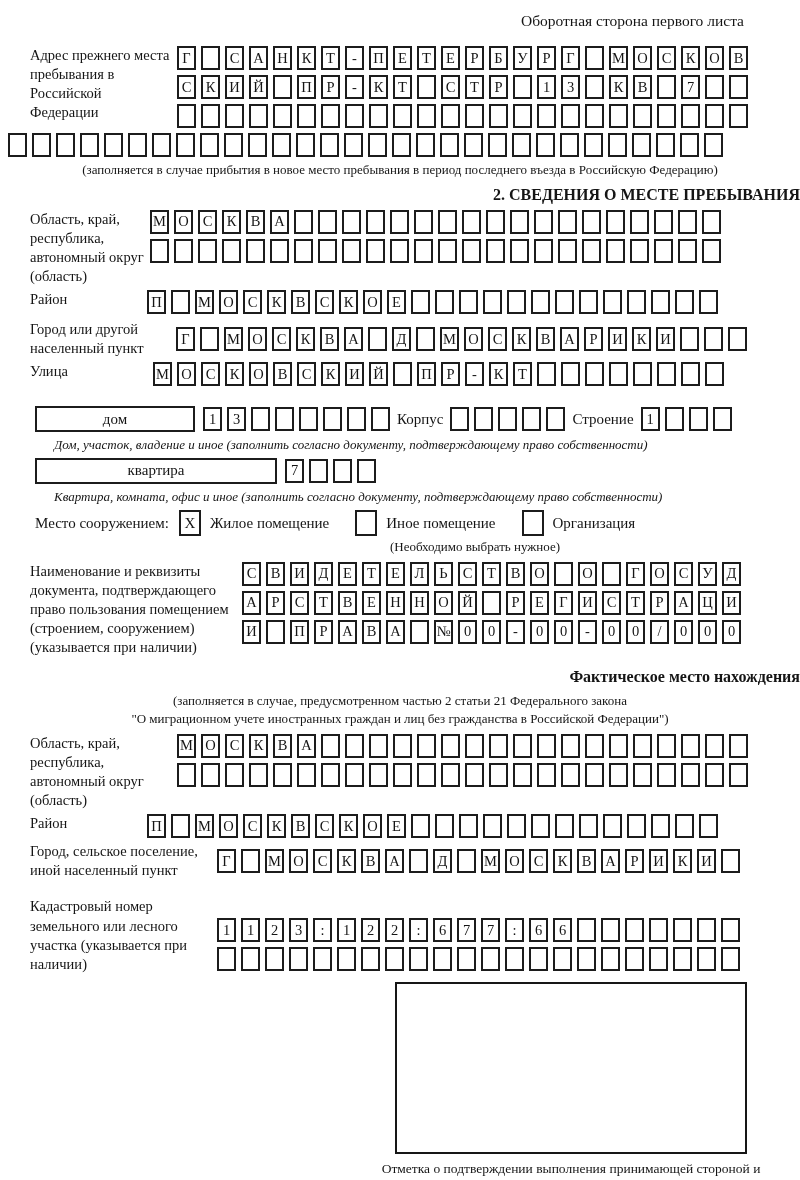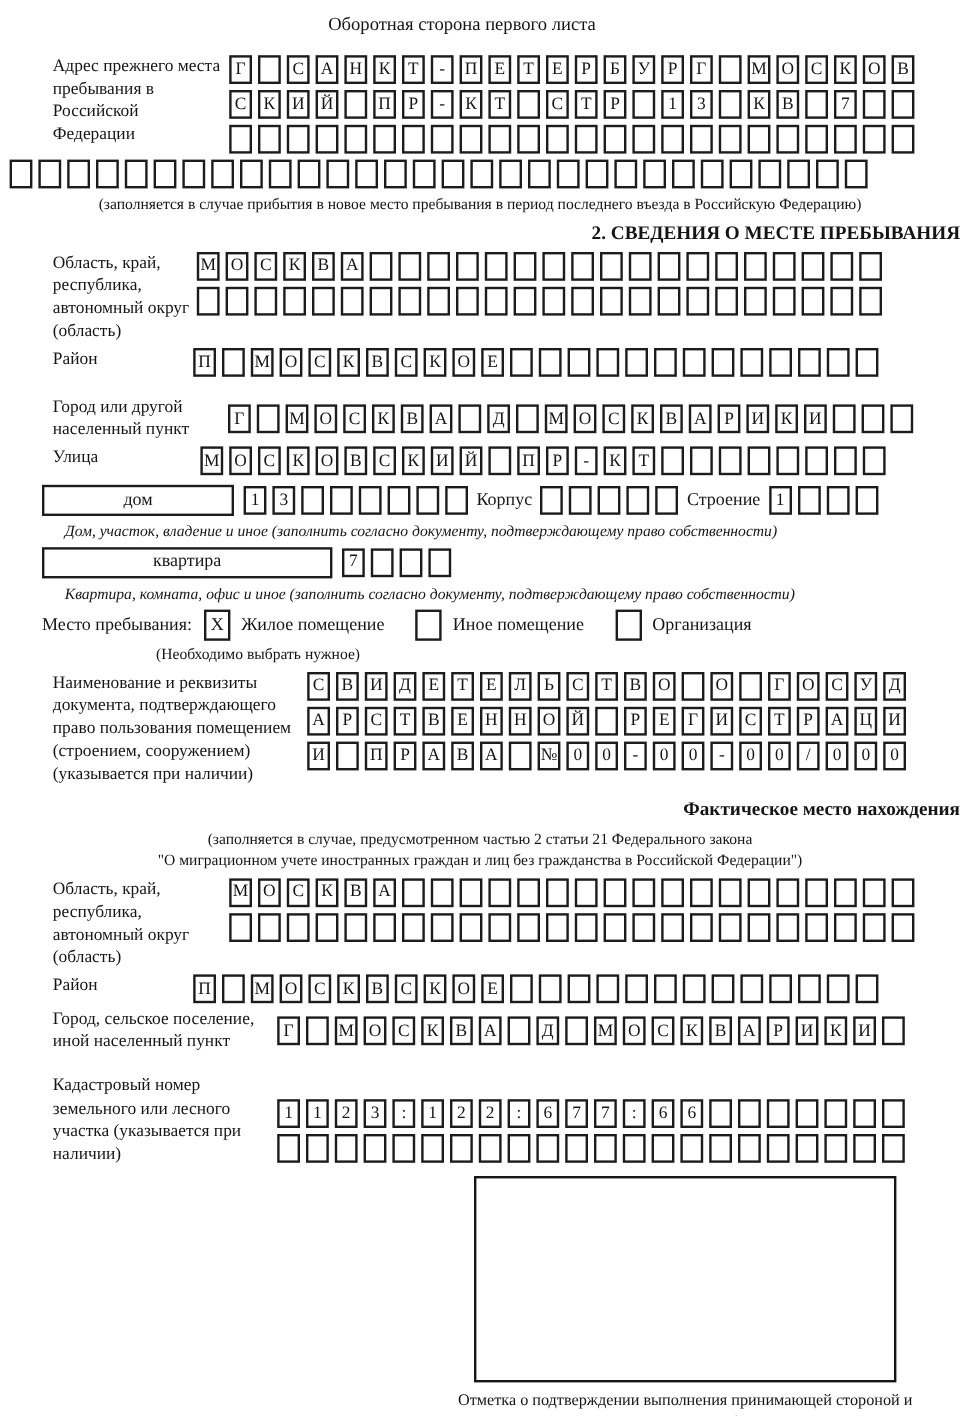--- a/index.html
+++ b/index.html
@@ -1,40 +1,40 @@
 <!DOCTYPE html>
 <html><head>
 <meta charset="utf-8">
 <style>
   * { box-sizing: border-box; margin: 0; padding: 0; }
   html, body { background: #ffffff; }
   body { width: 800px; font-family: "Liberation Serif", "DejaVu Serif", serif; color: #151515; }
   .page { width: 800px; height: 1180px; overflow: hidden; position: relative; background: #fff; }
 
-  .hdr { text-align: center; padding: 12px 30px 0 0; font-size: 15.5px; }
-
-  .field { display: flex; padding-left: 44px; margin-top: 6px; }
+  .hdr { text-align: right; padding: 12px 56px 0 0; font-size: 15.5px; }
+
+  .field { display: flex; padding-left: 30px; margin-top: 6px; }
   .label { font-size: 14.5px; line-height: 1.32; flex-shrink: 0; padding-right: 6px; }
   .rows { display: flex; flex-direction: column; gap: 5px; }
 
   .boxrow { display: flex; gap: 5px; }
   .cell {
     width: 19px; height: 24px; flex-shrink: 0;
     border: 2px solid #1c1c1c; background: #fff;
     display: flex; align-items: center; justify-content: center;
     font-size: 14.5px; font-family: "Liberation Serif", serif;
   }
   .big-cell .cell { width: 22px; height: 26px; font-size: 15px; }
 
   .caption { font-size: 13px; margin-top: 4px; line-height: 1.35; }
   .center { text-align: center; }
   .pl35 { padding-left: 54px; font-style: italic; }
   .sec-title { font-weight: bold; text-align: right; font-size: 16px; margin-top: 7px; }
 
-  .inline-row { display: flex; align-items: center; padding-left: 35px; margin-top: 8px; }
+  .inline-row { display: flex; align-items: center; padding-left: 35px; margin-top: 20px; }
   .namedbox {
     border: 2px solid #1c1c1c; height: 26px;
     display: flex; align-items: center; justify-content: center;
     font-size: 15px; flex-shrink: 0; margin-right: 8px;
   }
   .inline-label { font-size: 15px; padding: 0 7px; white-space: nowrap; }
 
   .opt-label { font-size: 15px; margin: 0 26px 0 9px; white-space: nowrap; }
   .mesto-label { font-size: 15px; margin-right: 10px; white-space: nowrap; }
 
@@ -252,21 +252,21 @@
         <span class="cell"></span>
         <span class="cell"></span>
         <span class="cell"></span>
         <span class="cell"></span>
         <span class="cell"></span>
         <span class="cell"></span>
         <span class="cell"></span>
       </div>
   </div>
 
-  <div class="field ac" style="margin-top:16px">
+  <div class="field ac" style="margin-top:6px">
     <div class="label" style="width:146px">Город или другой населенный пункт</div>
     <div class="boxrow">
         <span class="cell">Г</span>
         <span class="cell"></span>
         <span class="cell">М</span>
         <span class="cell">О</span>
         <span class="cell">С</span>
         <span class="cell">К</span>
         <span class="cell">В</span>
         <span class="cell">А</span>
@@ -354,35 +354,35 @@
     <div class="boxrow">
         <span class="cell">7</span>
         <span class="cell"></span>
         <span class="cell"></span>
         <span class="cell"></span>
       </div>
   </div>
   <div class="caption pl35">Квартира, комната, офис и иное (заполнить согласно документу, подтверждающему право собственности)</div>
 
   <div class="inline-row big-cell" style="margin-top:5px">
-    <div class="mesto-label">Место пребывания:</div>
+    <div class="mesto-label">Место сооружением:</div>
     <div class="boxrow">
         <span class="cell">X</span>
       </div>
     <div class="opt-label">Жилое помещение</div>
     <div class="boxrow">
         <span class="cell"></span>
       </div>
     <div class="opt-label">Иное помещение</div>
     <div class="boxrow">
         <span class="cell"></span>
       </div>
     <div class="opt-label">Организация</div>
   </div>
-  <div class="caption" style="width:430px;margin-left:130px;text-align:left;margin-top:2px">(Необходимо выбрать нужное)</div>
+  <div class="caption" style="width:430px;margin-left:130px;text-align:right;margin-top:2px">(Необходимо выбрать нужное)</div>
 
   <div class="field">
     <div class="label" style="width:212px">Наименование и реквизиты документа, подтверждающего право пользования помещением (строением, сооружением) (указывается при наличии)</div>
     <div class="rows">
       <div class="boxrow">
           <span class="cell">С</span>
           <span class="cell">В</span>
           <span class="cell">И</span>
           <span class="cell">Д</span>
           <span class="cell">Е</span>

